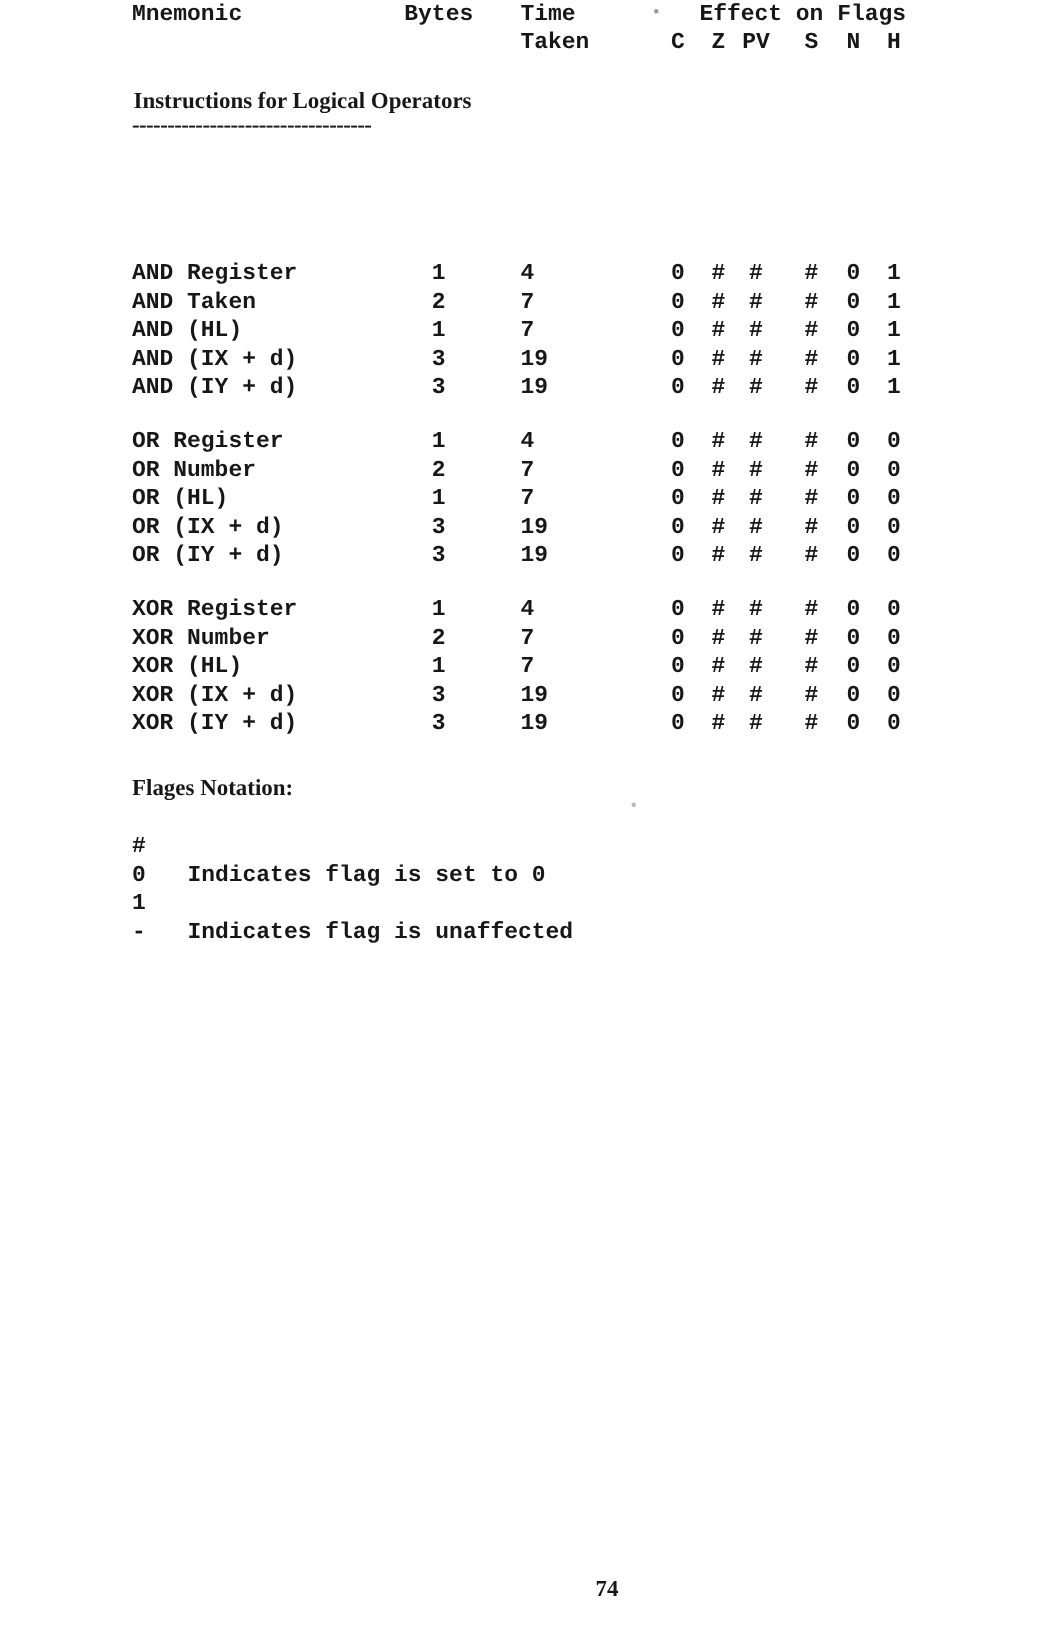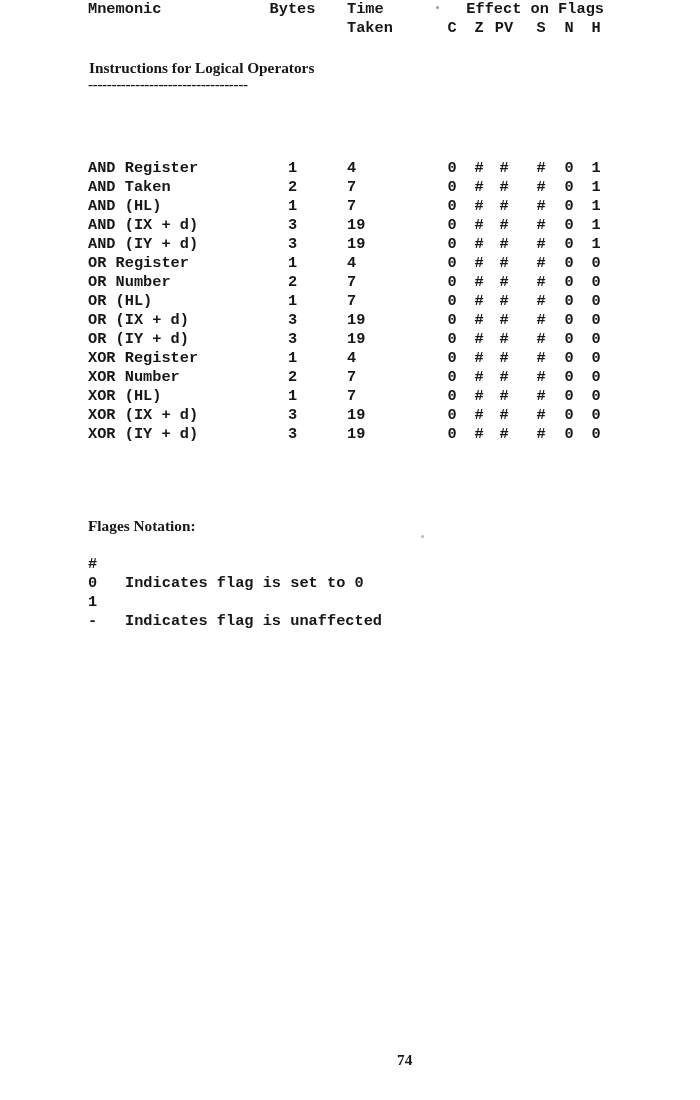--- a/index.html
+++ b/index.html
@@ -25,22 +25,22 @@
   .hrow1 span, .hrow2 span { position: absolute; white-space: pre; }
 
   .col-mn { position: absolute; left: 88px;  white-space: pre; }
   .col-by { position: absolute; left: 250px; width: 85px; text-align: center; }
   .col-tm { position: absolute; left: 347px; width: 62px; text-align: left; }
   .col-ef { position: absolute; left: 465px; width: 139px; text-align: right; }
   .col-f  { position: absolute; width: 30px; text-align: center; }
   .f0 { left: 437px; } .f1 { left: 464px; } .f2 { left: 489px; }
   .f3 { left: 526px; } .f4 { left: 554px; } .f5 { left: 581px; }
 
-  .t-body { position: absolute; top: 159px; left: 0; width: 700px; }
-  .t-group + .t-group { }
+  .t-body { position: absolute; top: 173px; left: 0; width: 700px; }
+  .t-group + .t-group { margin-top: 17px; }
   .t-row { position: relative; height: 19px; }
 
   .notation-heading { top: 516px; left: 88px; }
   .n-list { position: absolute; top: 555px; left: 0; width: 700px; }
   .n-row { position: relative; height: 19px; }
   .n-sym  { position: absolute; left: 88px;  white-space: pre; }
   .n-text { position: absolute; left: 125px; white-space: pre; }
 
   .pagenum { top: 1050px; left: 397px; }
 

